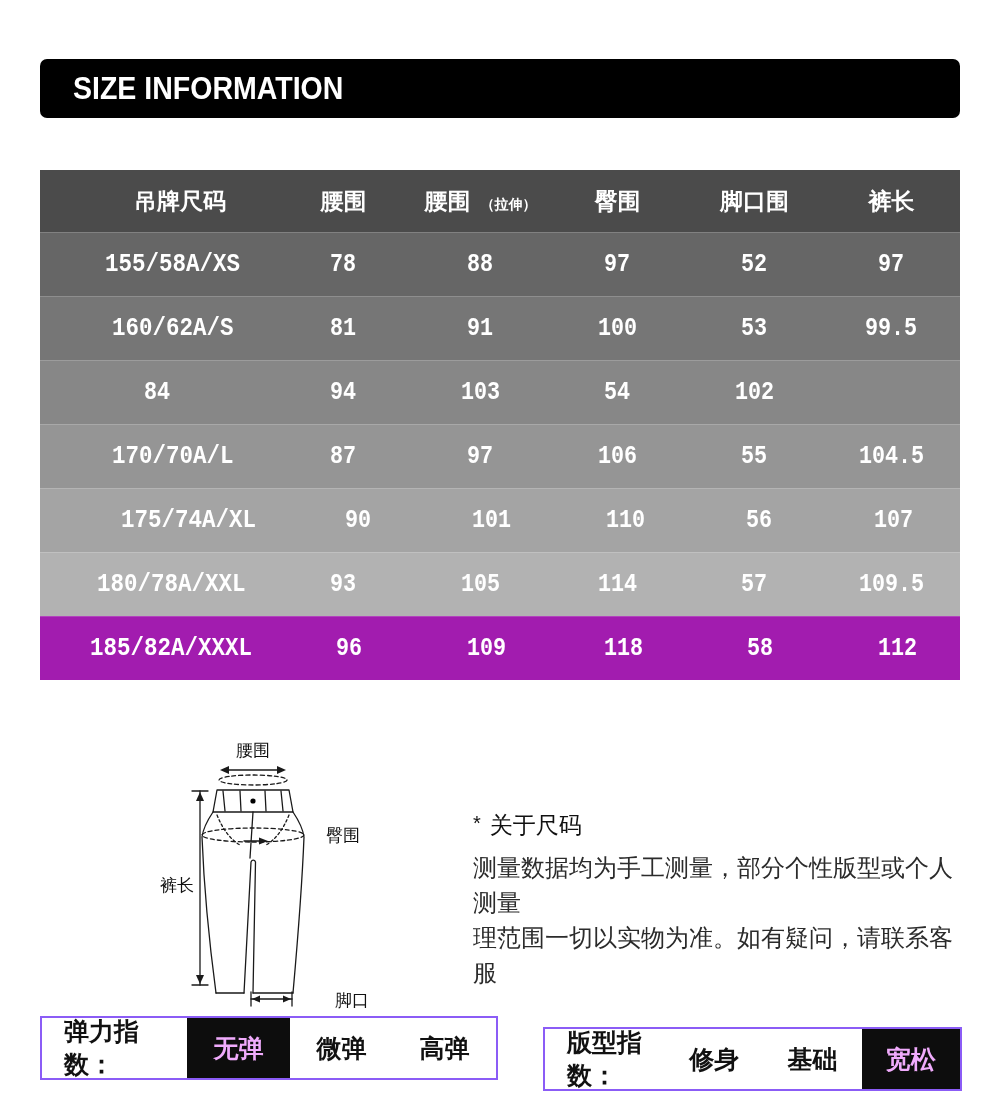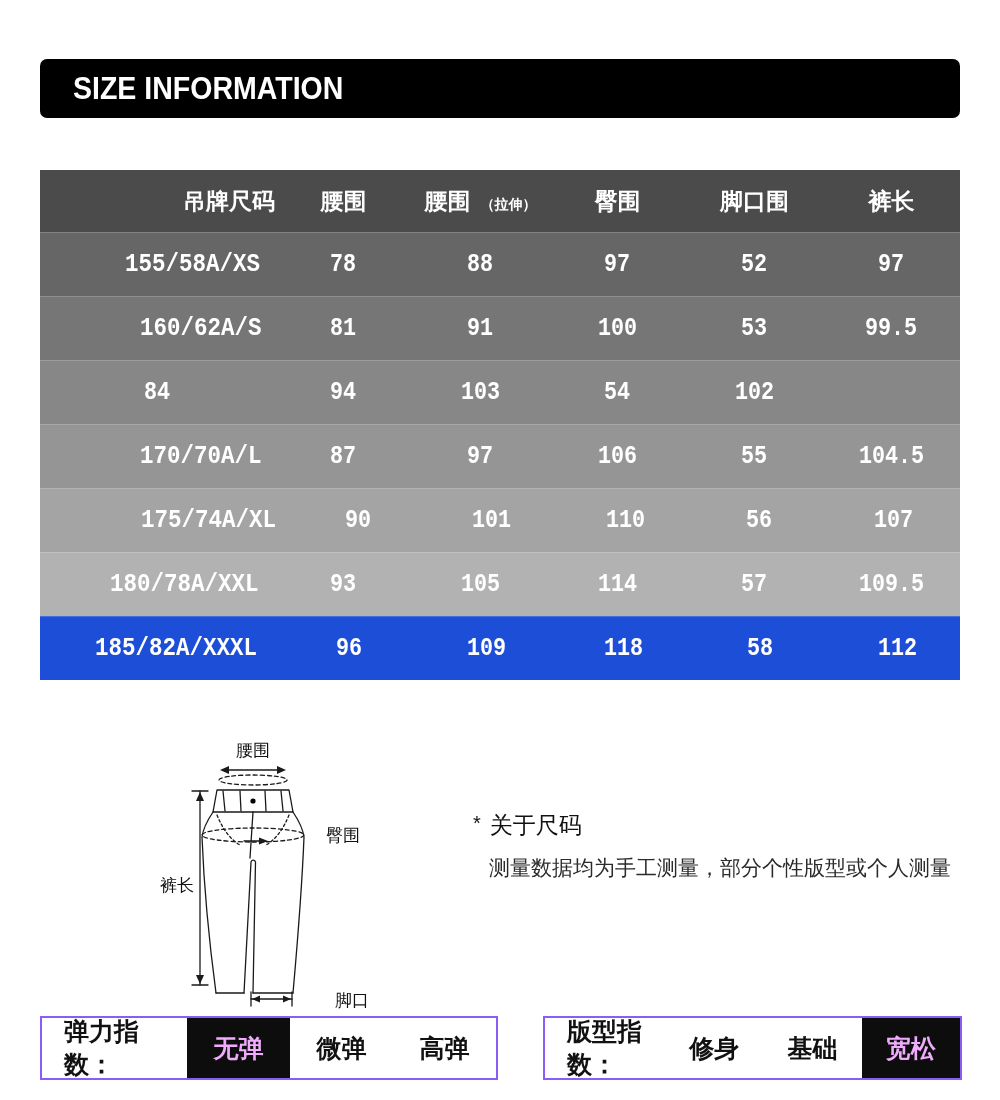--- a/index.html
+++ b/index.html
@@ -25,46 +25,46 @@
   .size-table{left:40px;top:170px;width:920px;}
   .trow{
     display:grid;grid-template-columns:235px 1fr 1fr 1fr 1fr 1fr;
     align-items:center;
   }
   .thead{height:62px;background:#4b4b4b;}
   .tdata{height:64px;box-shadow:inset 0 1px 0 rgba(255,255,255,.18);font-family:Liberation Mono, monospace;}
   .cell{text-align:center;color:#fff;}
   .thead .cell{font-size:23px;font-weight:bold;}
   .thead .hsuffix{font-size:14px;font-weight:bold;margin-left:10px;}
-  .col0{text-align:right;padding-left:45px;}
+  .col0{text-align:center;padding-left:45px;}
   .tdata .cell{font-size:25px;font-weight:bold;}
   .cond{display:inline-block;transform:scaleX(.87);transform-origin:center;}
   .col0 .cond{transform-origin:left center;transform:scaleX(.9);}
 
   
   .diagram{left:130px;top:728px;width:330px;height:292px;}
   .diagram text{font-size:17px;fill:#111;font-family:"Liberation Sans","DejaVu Sans",sans-serif;}
   .diagram path,.diagram line,.diagram ellipse,.diagram rect{
     stroke:#1a1a1a;stroke-width:1.3;fill:none;stroke-linecap:round;stroke-linejoin:round;
   }
   .diagram .fillhead{fill:#1a1a1a;stroke:none;}
 
   
   .note{left:473px;top:810px;width:490px;color:#111;}
   .note-title{font-size:23px;}
   .note-title .ast{font-size:20px;vertical-align:3px;margin-right:9px;}
-  .note-body{font-size:21px;color:#2b2b2b;line-height:35px;margin-top:9px;margin-left:16px;}
+  .note-body{font-size:24px;color:#2b2b2b;line-height:35px;margin-top:9px;margin-left:0;}
 
   
   .index-box{
     top:1016px;height:64px;border:2px solid #8b5cf6;box-sizing:border-box;
     display:flex;align-items:stretch;background:#fff;color:#111;
   }
   .ebox{left:40px;width:458px;}
-  .fbox{left:543px;width:419px;}
+  .fbox{left:543px;width:419px;margin-top:11px;}
   .box-label{
     display:flex;align-items:center;padding-left:22px;
     font-size:25px;font-weight:bold;flex:0 0 auto;box-sizing:border-box;
   }
   .ebox .box-label{width:145px;}
   .fbox .box-label{width:120px;}
   .opt{
     flex:1;display:flex;align-items:center;justify-content:center;
     font-size:25px;font-weight:600;
   }
@@ -135,21 +135,21 @@
 
     <div class="trow tdata" style="background: rgb(178, 178, 178);">
       <div class="cell col0"><span class="cond">180/78A/XXL</span></div>
       <div class="cell"><span class="cond">93</span></div>
       <div class="cell"><span class="cond">105</span></div>
       <div class="cell"><span class="cond">114</span></div>
       <div class="cell"><span class="cond">57</span></div>
       <div class="cell"><span class="cond">109.5</span></div>
     </div>
 
-    <div class="trow tdata" style="background: #1d4ed8; gap: 12px;">
+    <div class="trow tdata" style="background: #a21caf; gap: 12px;">
       <div class="cell col0"><span class="cond">185/82A/XXXL</span></div>
       <div class="cell"><span class="cond">96</span></div>
       <div class="cell"><span class="cond">109</span></div>
       <div class="cell"><span class="cond">118</span></div>
       <div class="cell"><span class="cond">58</span></div>
       <div class="cell"><span class="cond">112</span></div>
     </div>
   </div>
 
   <svg class="abs diagram" viewBox="0 0 330 292" width="330" height="292" xmlns="http://www.w3.org/2000/svg">
@@ -194,20 +194,21 @@
     <line x1="121" y1="271" x2="162" y2="271"></line>
     <polygon class="fillhead" points="122,271 130,267.5 130,274.5"></polygon>
     <polygon class="fillhead" points="161,271 153,267.5 153,274.5"></polygon>
     <text x="205" y="278" text-anchor="start">脚口</text>
   </svg>
 
   <div class="abs note">
     <div class="note-title"><span class="ast">*</span><span>关于尺码</span></div>
     <div class="note-body">
       <div>测量数据均为手工测量，部分个性版型或个人测量</div>
+      <div>理范围一切以实物为准。如有疑问，请联系客服</div>
     </div>
   </div>
 
   <div class="abs index-box ebox">
     <div class="box-label">弹力指数：</div>
     <div class="opt active">无弹</div>
     <div class="opt">微弹</div>
     <div class="opt">高弹</div>
   </div>
 

